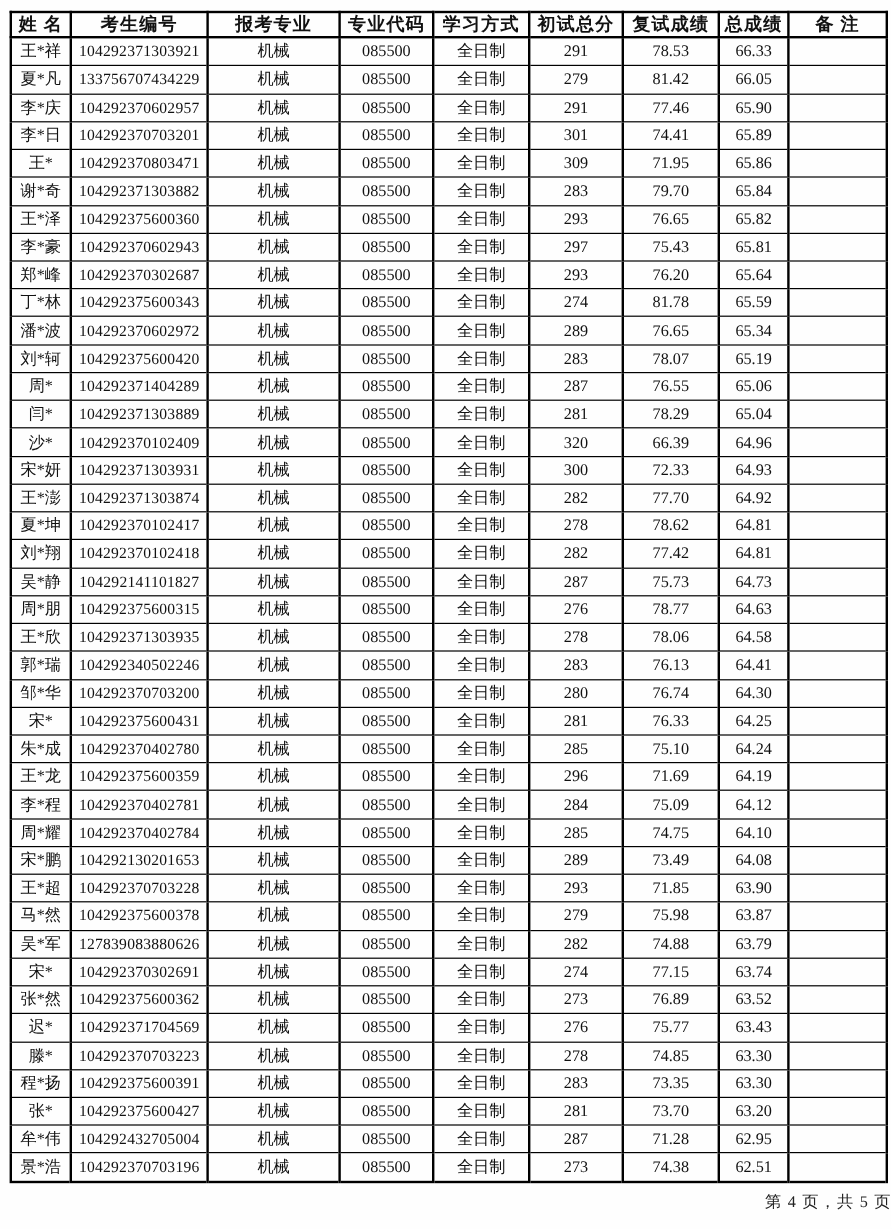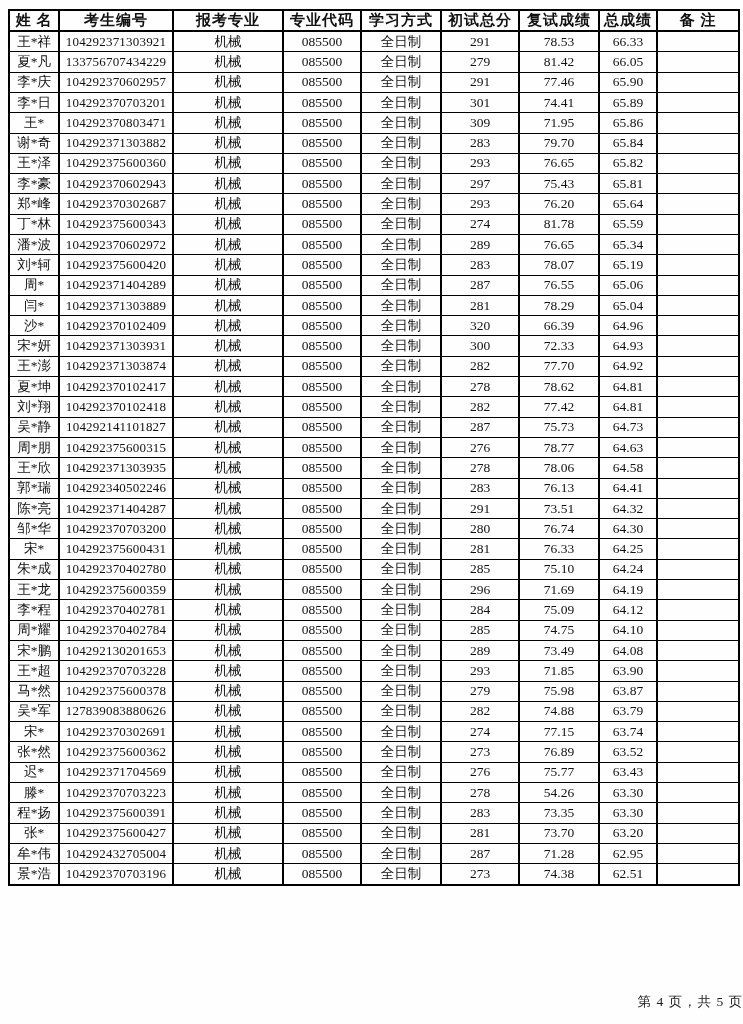--- a/index.html
+++ b/index.html
@@ -14,21 +14,21 @@
     background: #fefefe;
     font-family: "Liberation Serif", "DejaVu Serif", serif;
     color: #111111;
     overflow: hidden;
   }
   table.results {
     position: absolute;
     left: 8px;
     top: 9px;
     width: 730px;
-    height: 877px;
+    height: 977px;
     border-collapse: collapse;
     table-layout: fixed;
     font-family: Liberation Serif, serif;
   }
   table.results th,
   table.results td {
     border-top: 1px solid #000;
     border-bottom: 1px solid #000;
     border-left: 2px solid #000;
     border-right: 2px solid #000;
@@ -345,31 +345,20 @@
           <td class="cell-id">104292340502246</td>
           <td class="cell-major">机械</td>
           <td class="cell-code">085500</td>
           <td class="cell-mode">全日制</td>
           <td class="cell-initial">283</td>
           <td class="cell-retest">76.13</td>
           <td class="cell-total">64.41</td>
           <td class="cell-note"></td>
         </tr>
         <tr>
-          <td class="cell-name">陈*亮</td>
-          <td class="cell-id">104292371404287</td>
-          <td class="cell-major">机械</td>
-          <td class="cell-code">085500</td>
-          <td class="cell-mode">全日制</td>
-          <td class="cell-initial">291</td>
-          <td class="cell-retest">73.51</td>
-          <td class="cell-total">64.32</td>
-          <td class="cell-note"></td>
-        </tr>
-        <tr>
           <td class="cell-name">邹*华</td>
           <td class="cell-id">104292370703200</td>
           <td class="cell-major">机械</td>
           <td class="cell-code">085500</td>
           <td class="cell-mode">全日制</td>
           <td class="cell-initial">280</td>
           <td class="cell-retest">76.74</td>
           <td class="cell-total">64.30</td>
           <td class="cell-note"></td>
         </tr>
@@ -505,21 +494,21 @@
           <td class="cell-total">63.43</td>
           <td class="cell-note"></td>
         </tr>
         <tr>
           <td class="cell-name">滕*</td>
           <td class="cell-id">104292370703223</td>
           <td class="cell-major">机械</td>
           <td class="cell-code">085500</td>
           <td class="cell-mode">全日制</td>
           <td class="cell-initial">278</td>
-          <td class="cell-retest">54.26</td>
+          <td class="cell-retest">74.85</td>
           <td class="cell-total">63.30</td>
           <td class="cell-note"></td>
         </tr>
         <tr>
           <td class="cell-name">程*扬</td>
           <td class="cell-id">104292375600391</td>
           <td class="cell-major">机械</td>
           <td class="cell-code">085500</td>
           <td class="cell-mode">全日制</td>
           <td class="cell-initial">283</td>

